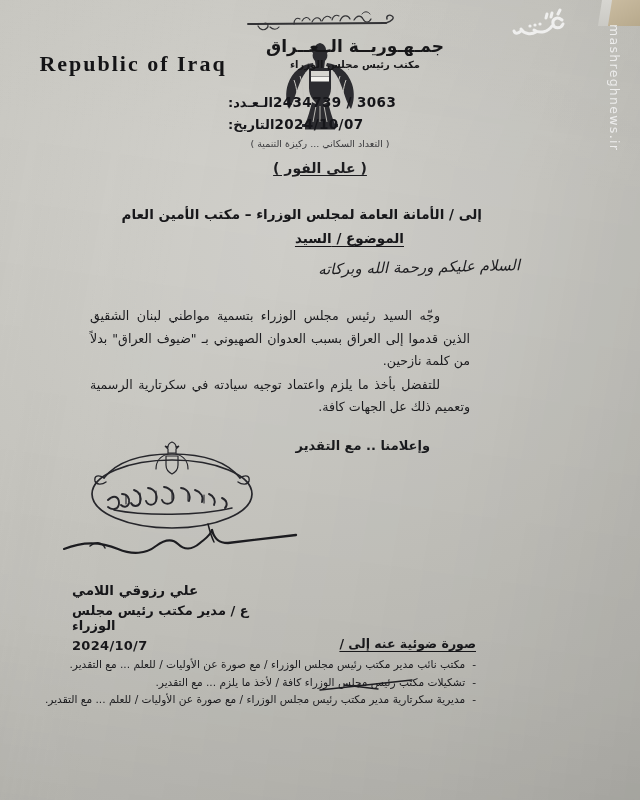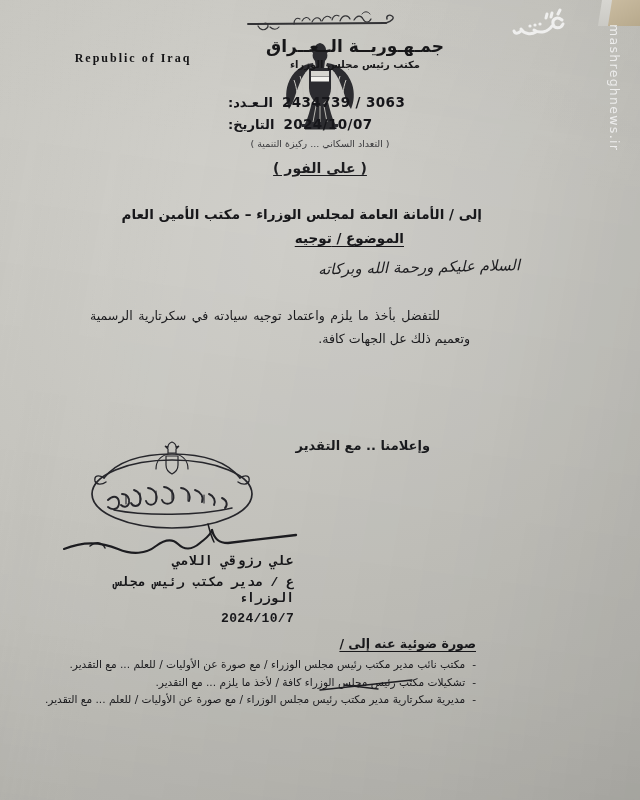--- a/index.html
+++ b/index.html
@@ -37,33 +37,33 @@
   
   .basmala{
     position:absolute;left:236px;top:8px;width:170px;height:26px;
     color:#3a3a3c;
   }
   .emblem{ position:absolute;left:272px;top:40px;width:96px;height:92px; }
 
   .en-block{ position:absolute;left:38px;top:52px;text-align:center;width:190px;color:#141416; }
   .en-title{
     font-family:"Liberation Serif","DejaVu Serif",serif;font-weight:700;
-    font-size:12px;letter-spacing:2.0px;line-height:1.12;
+    font-size:22px;letter-spacing:2.0px;line-height:1.12;
   }
   .en-sub{
     font-family:"Liberation Serif","DejaVu Serif",serif;font-weight:700;
     font-size:13.5px;letter-spacing:.55px;margin-top:4px;
   }
 
   .ar-head{ position:absolute;right:160px;top:36px;width:250px;text-align:center;color:#171719; }
   .ar-head .l1{ font-size:17px;font-weight:700;letter-spacing:2.4px;line-height:1.25; }
   .ar-head .l2{ font-size:10px;font-weight:700;letter-spacing:.6px;margin-top:2px; }
 
   .meta{ position:absolute;right:162px;top:94px;width:250px;color:#16161a; }
-  .meta-row{ display:flex;justify-content:flex-end;align-items:baseline;gap:9px;margin-bottom:6px; }
+  .meta-row{ display:flex;justify-content:flex-end;align-items:baseline;margin-bottom:6px; }
   .meta-lab{ font-size:13px;font-weight:700;letter-spacing:1.6px;order:2; }
   .meta-val{ font-size:13.5px;font-weight:700;letter-spacing:.4px;order:1;direction:ltr; }
 
   .slogan{
     position:absolute;left:0;right:0;top:138px;text-align:center;
     font-size:9.5px;letter-spacing:1.1px;color:#3a3a3d;
   }
   .urgent{
     position:absolute;left:0;right:0;top:160px;text-align:center;
     font-size:14px;font-weight:700;color:#1d1d20;
@@ -98,21 +98,21 @@
   .regards{
     position:absolute;right:210px;top:438px;
     font-size:13px;font-weight:700;color:#191a1d;text-align:center;
   }
 
   
   .stamp{ position:absolute;left:74px;top:438px;width:196px;height:100px;color:#25252a; }
   .sig-stroke{ position:absolute;left:60px;top:516px;width:240px;height:48px; }
 
   .sig-block{
-    position:absolute;left:72px;top:552px;width:222px;text-align:right;color:#17171a;font-family:Liberation Mono, monospace;
+    position:absolute;left:72px;top:582px;width:222px;text-align:left;color:#17171a;
   }
   .sig-name{ font-size:13.5px;font-weight:700;letter-spacing:.3px; }
   .sig-role{ font-size:13px;font-weight:700;margin-top:5px;letter-spacing:.2px; }
   .sig-date{ font-size:13px;font-weight:700;margin-top:5px;direction:ltr;letter-spacing:.3px; }
 
   
   .cc-head{
     position:absolute;right:164px;top:636px;
     font-size:12.5px;font-weight:700;color:#18181b;
   }
@@ -226,26 +226,27 @@
   <div class="slogan ar">( التعداد السكاني ... ركيزة التنمية )</div>
 
   <div class="urgent ar">
     <u>( على الفور )</u>
   </div>
 
   <div class="to-line ar">إلى / الأمانة العامة لمجلس الوزراء – مكتب الأمين العام</div>
 
   <div class="subject ar">
     <u><span>الموضوع</span>
-    / <span>توجيه</span></u>
+    / <span>السيد</span></u>
   </div>
 
   <div class="salam ar">السلام عليكم ورحمة الله وبركاته</div>
 
   <div class="body ar">
+    <p class="ind">وجّه السيد رئيس مجلس الوزراء بتسمية مواطني لبنان الشقيق الذين قدموا إلى العراق بسبب العدوان الصهيوني بـ "ضيوف العراق" بدلاً من كلمة نازحين.</p>
     <p class="ind">للتفضل بأخذ ما يلزم واعتماد توجيه سيادته في سكرتارية الرسمية وتعميم ذلك عل الجهات كافة.</p>
   </div>
 
   <div class="regards ar">وإعلامنا .. مع التقدير</div>
 
   <div class="stamp" title="مكتب رئيس مجلس الوزراء">
     <svg viewBox="0 0 196 100" width="196" height="100" aria-hidden="true">
       <g fill="none" stroke="#26262b" stroke-linecap="round">
         <ellipse cx="98" cy="56" rx="80" ry="34" stroke-width="1.7"></ellipse>
         <path d="M30 40 C44 22 70 16 98 16 C126 16 152 22 166 40" stroke-width="1.5"></path>

